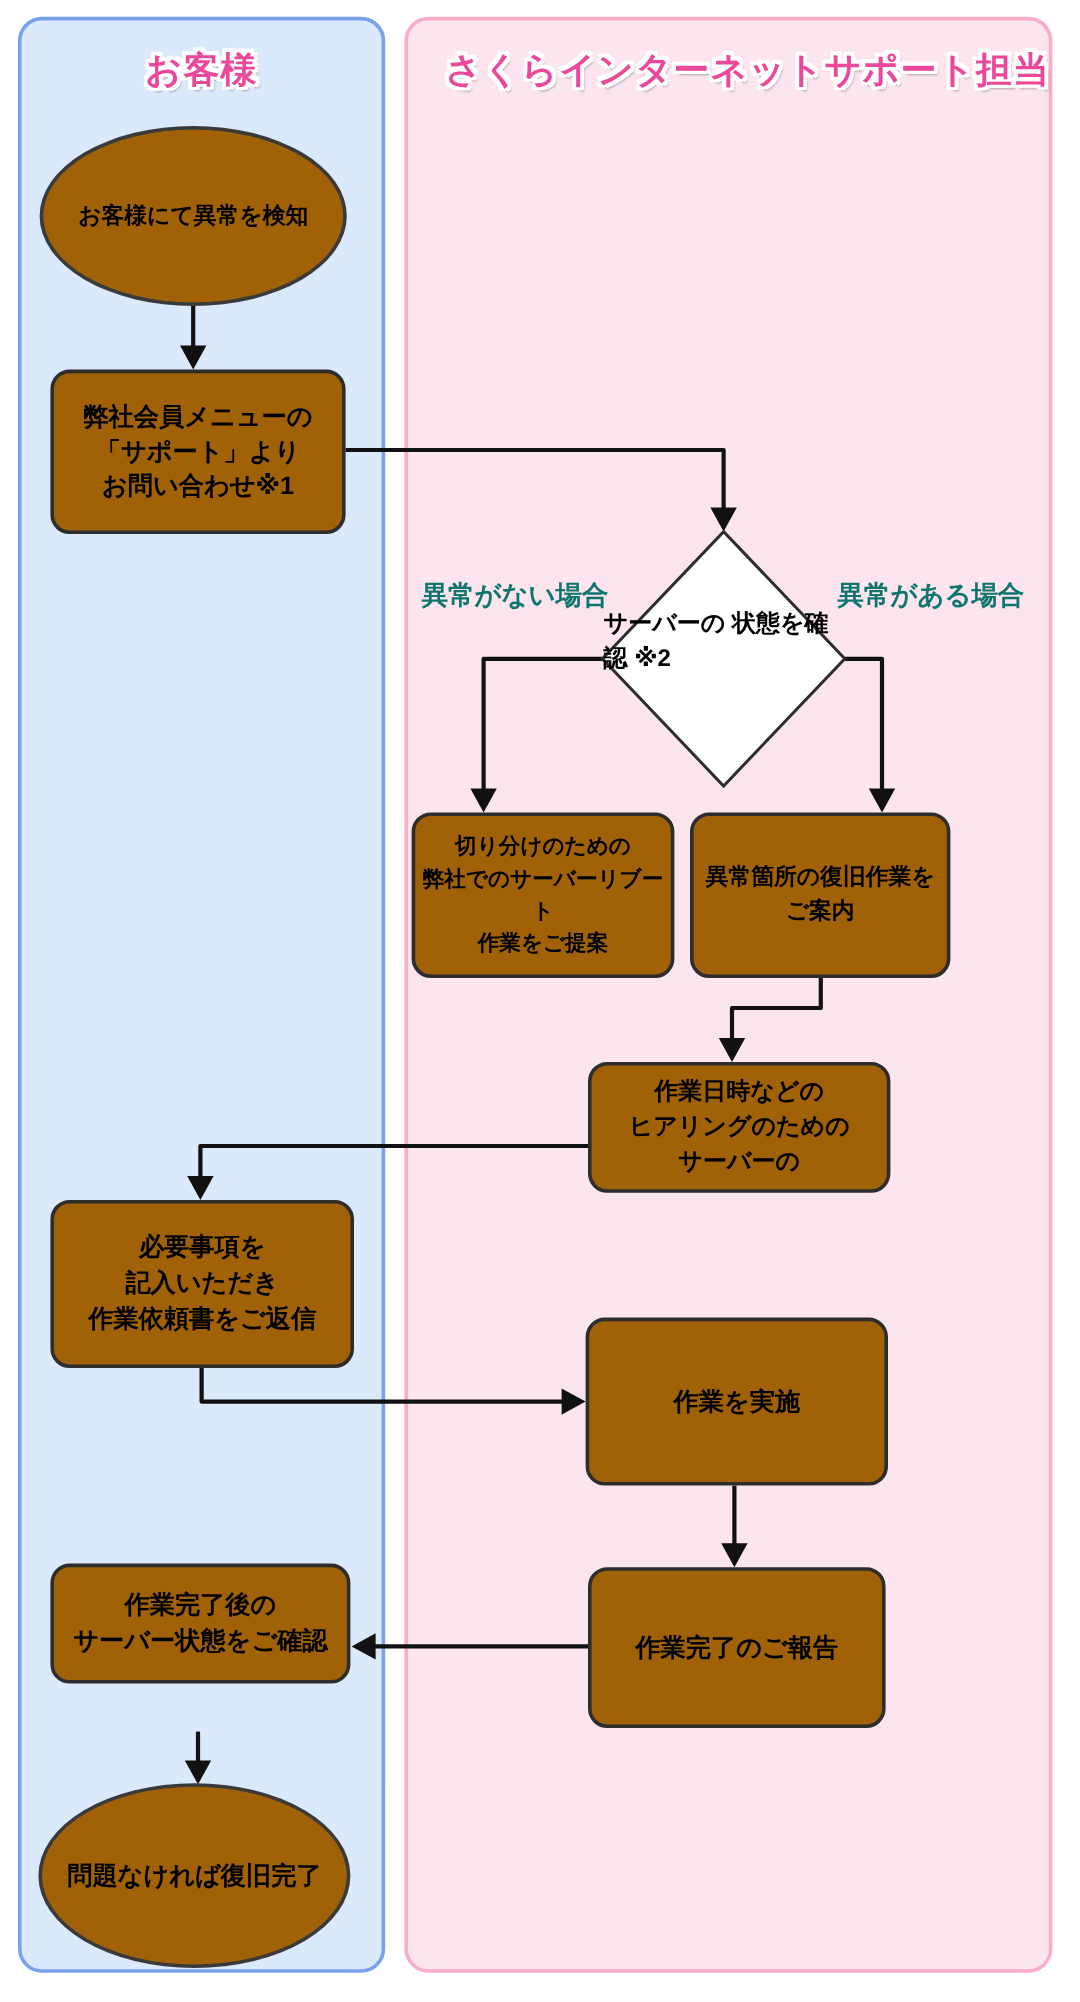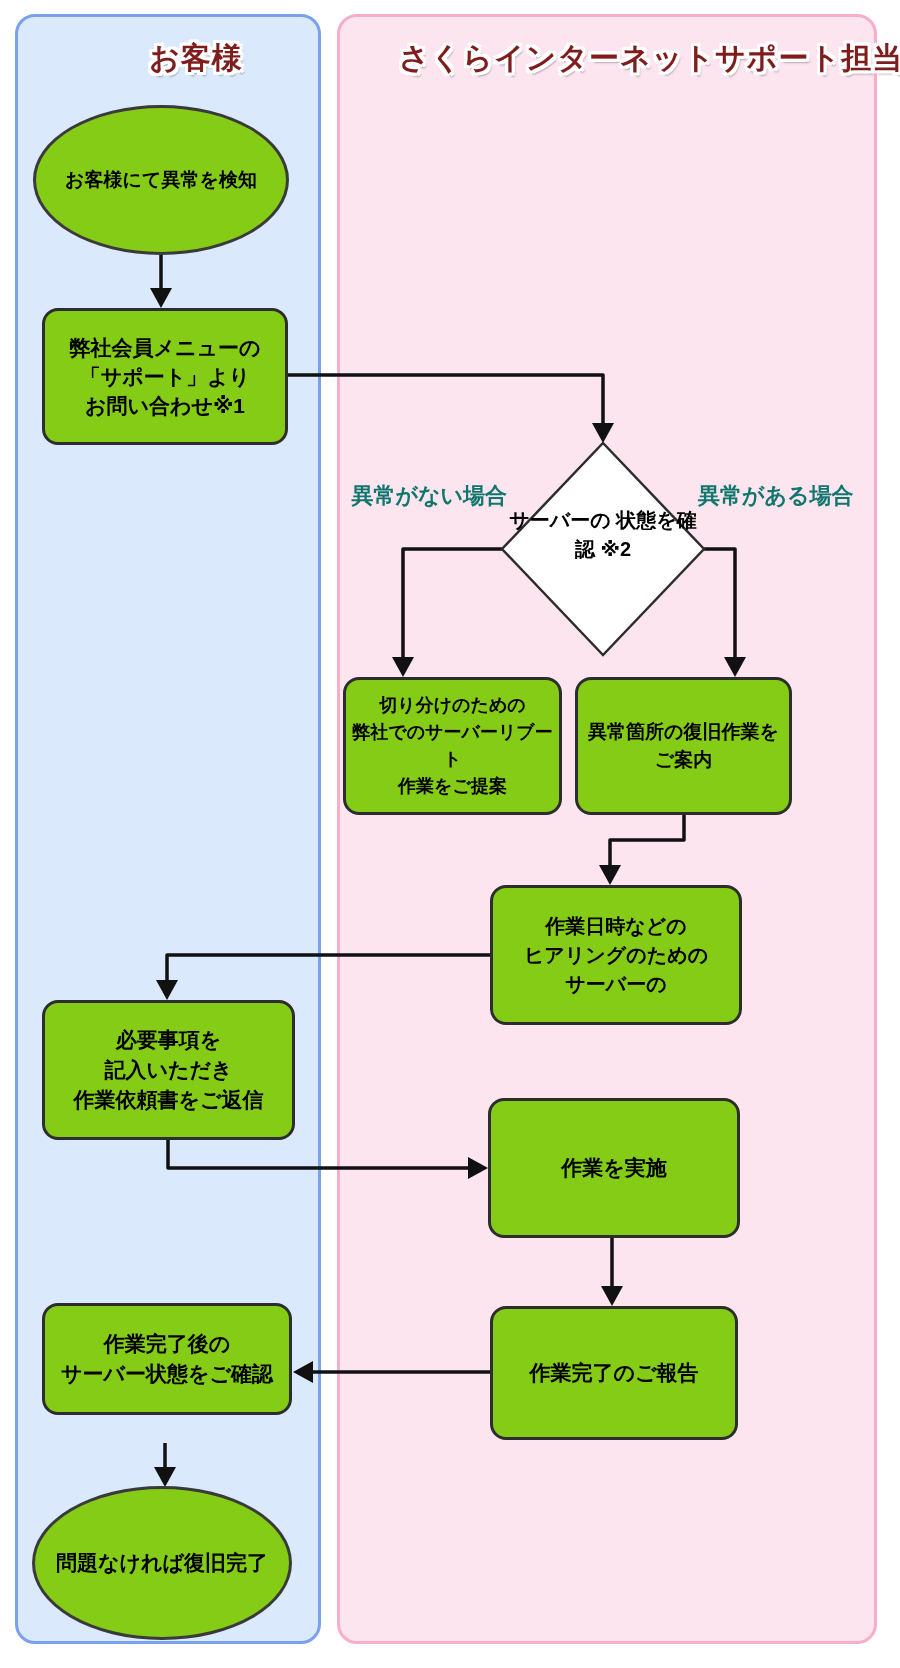--- a/index.html
+++ b/index.html
@@ -5,42 +5,41 @@
   html,body{margin:0;padding:0;background:#ffffff;}
   #canvas{
     position:relative;width:900px;height:1668px;overflow:hidden;
     font-family:"Liberation Sans","DejaVu Sans",sans-serif;
     -webkit-font-smoothing:antialiased;
   }
   .lane{position:absolute;top:14px;height:1630px;border-radius:20px;box-sizing:border-box;}
   .lane.customer{left:15px;width:306px;background:#dbe9fc;border:3px solid #79a1ec;}
   .lane.support{left:337px;width:540px;background:#fce5ee;border:3px solid #f8aec6;}
   .lane-title{
-    position:absolute;top:38px;font-size:30px;font-weight:bold;color:#7f1d1d;
+    position:absolute;top:38px;font-size:30px;font-weight:bold;color:#ec4899;
     text-align:center;letter-spacing:1px;z-index:3;
     text-shadow:
       -3px -3px 0 #fff, 3px -3px 0 #fff, -3px 3px 0 #fff, 3px 3px 0 #fff,
       -3px 0 0 #fff, 3px 0 0 #fff, 0 -3px 0 #fff, 0 3px 0 #fff,
       3px 4px 2px rgba(60,60,60,.45);
-    margin-left: 28px;
   }
   .lane-title.customer{left:15px;width:306px;}
   .lane-title.support{left:337px;width:540px;padding-left:16px;}
   svg.wires{position:absolute;left:0;top:0;z-index:1;}
   .node{
-    position:absolute;background:#84cc16;border:3px solid #2d2d2d;
+    position:absolute;background:#a16207;border:3px solid #2d2d2d;
     box-sizing:border-box;display:flex;flex-direction:column;
     justify-content:center;align-items:center;text-align:center;
     font-weight:bold;color:#000;z-index:2;
   }
   .node span{display:block;}
   .rect{border-radius:16px;}
   .ellipse{border-radius:50%;border-color:#3a3a3a;}
   .label-text{
-    position:absolute;z-index:2;font-weight:bold;color:#000;text-align:center;
+    position:absolute;z-index:2;font-weight:bold;color:#000;
   }
   .branch-label{
     position:absolute;z-index:2;font-size:22px;font-weight:bold;color:#0f766e;
   }
 </style>
 </head>
 <body>
 
 <div id="canvas">
 
@@ -101,41 +100,41 @@
     <span>切り分けのための</span>
     <span>弊社でのサーバーリブート</span>
     <span>作業をご提案</span>
   </div>
 
   <div class="node rect" style="left:575px;top:677px;width:217px;height:138px;font-size:19px;line-height:28px;">
     <span>異常箇所の復旧作業を</span>
     <span>ご案内</span>
   </div>
 
-  <div class="node rect" style="left:490px;top:885px;width:252px;height:140px;font-size:20px;line-height:29px;">
+  <div class="node rect" style="left:490px;top:885px;width:252px;height:109px;font-size:20px;line-height:29px;">
     <span>作業日時などの</span>
     <span>ヒアリングのための</span>
     <span>サーバーの</span>
   </div>
 
   <div class="node rect" style="left:42px;top:1000px;width:253px;height:140px;font-size:21px;line-height:30px;">
     <span>必要事項を</span>
     <span>記入いただき</span>
     <span>作業依頼書をご返信</span>
   </div>
 
   <div class="node rect" style="left:488px;top:1098px;width:252px;height:140px;font-size:21px;">
     <span>作業を実施</span>
   </div>
 
   <div class="node rect" style="left:490px;top:1306px;width:248px;height:134px;font-size:21px;">
     <span>作業完了のご報告</span>
   </div>
 
-  <div class="node rect" style="left:42px;top:1303px;width:250px;height:112px;font-size:21px;line-height:30px;">
+  <div class="node rect" style="left:42px;top:1303px;width:250px;height:100px;font-size:21px;line-height:30px;">
     <span>作業完了後の</span>
     <span>サーバー状態をご確認</span>
   </div>
 
   <div class="node ellipse" style="left:32px;top:1486px;width:260px;height:154px;font-size:21px;">
     <span>問題なければ復旧完了</span>
   </div>
 
 </div>
 

